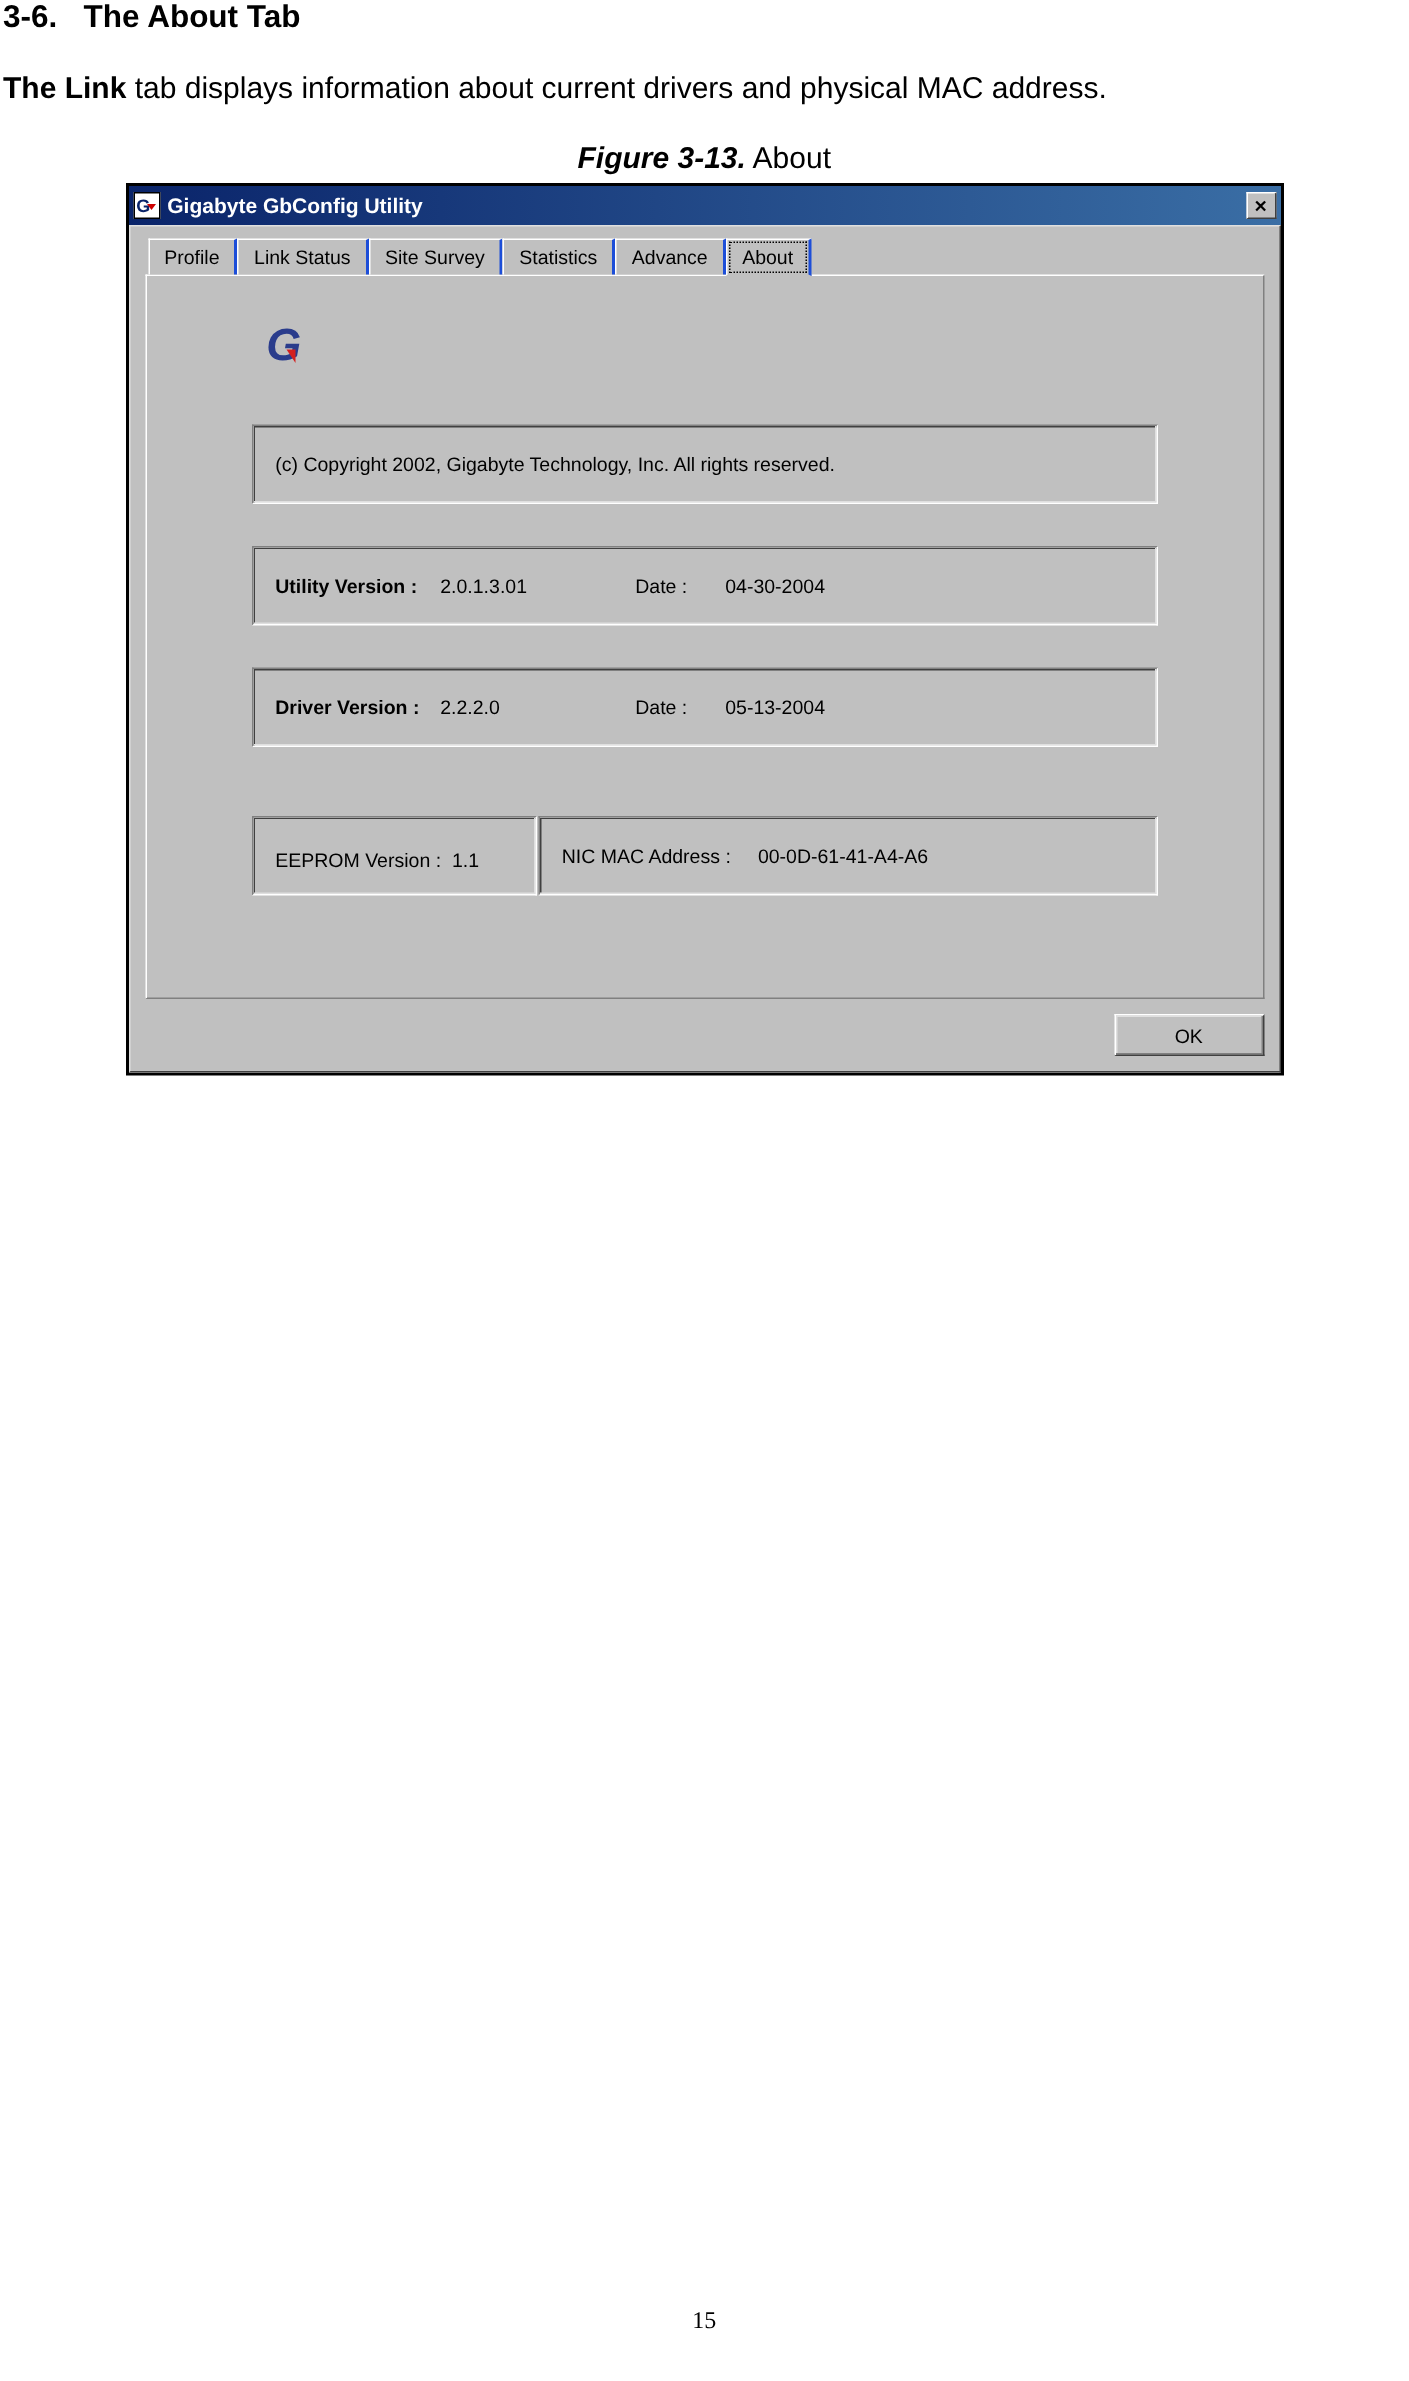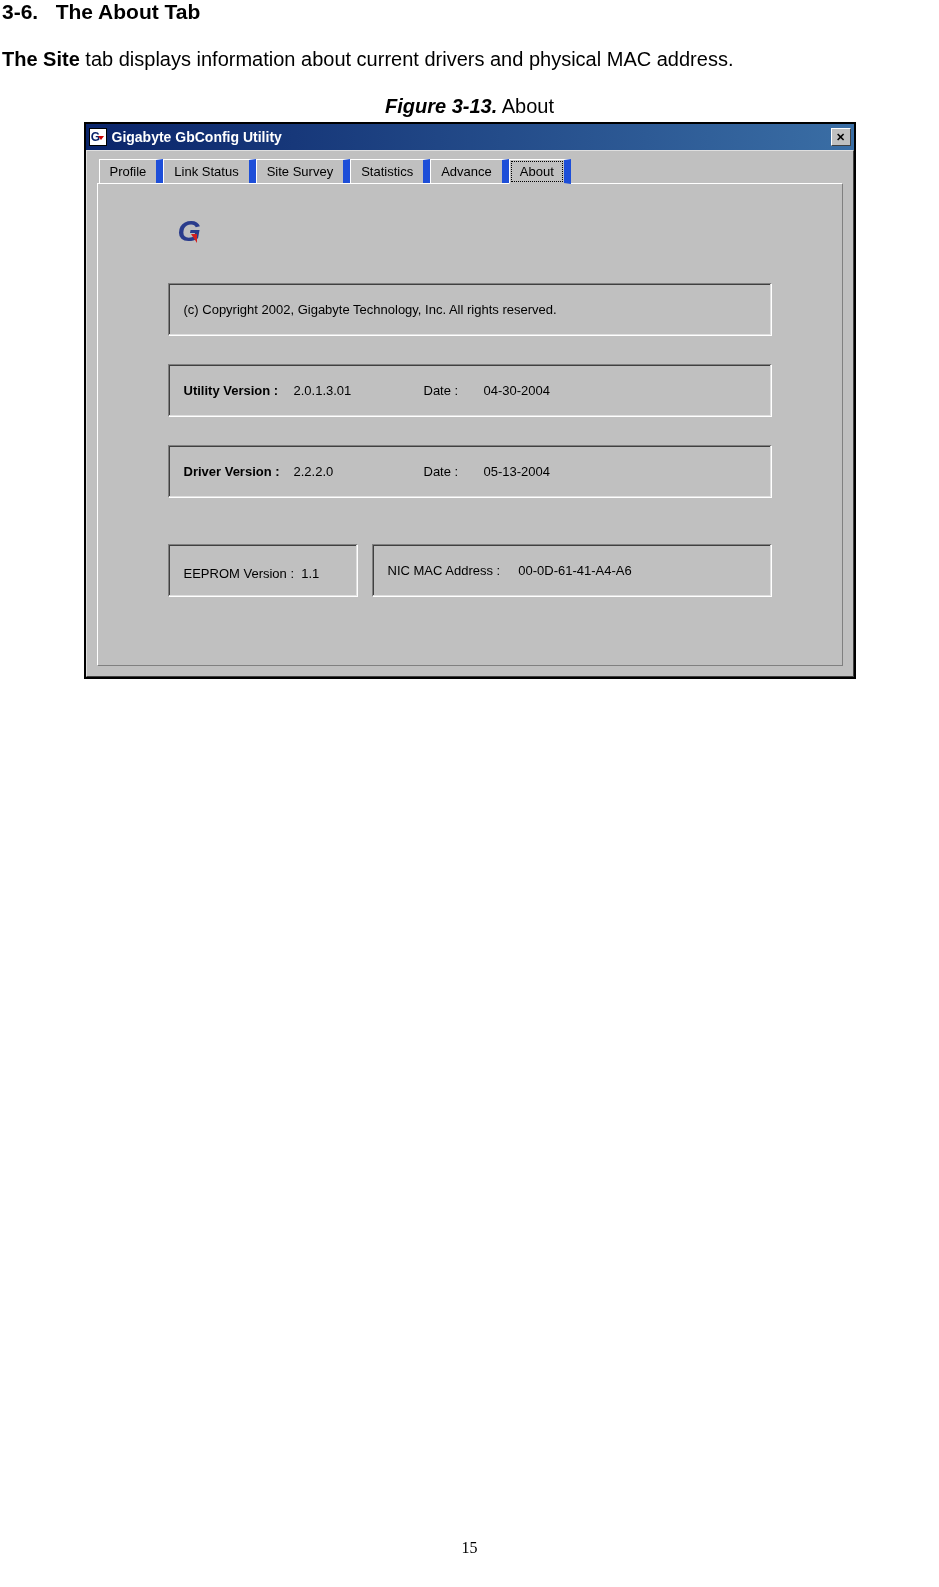--- a/index.html
+++ b/index.html
@@ -117,21 +117,21 @@
     .tabs {
       display: flex;
       position: relative;
       z-index: 2;
       margin-left: 2px;
     }
     .tab {
       background: #c0c0c0;
       border-top: 1px solid #fff;
       border-left: 1px solid #fff;
-      border-right: 7px solid #1d4ed8;
+      border-right: 2px solid #1d4ed8;
       padding: 4px 10px 4px 10px;
       font-size: 13px;
       margin-right: 0px;
       cursor: pointer;
       position: relative;
     }
     .tab.active {
       border-bottom: 1px solid #c0c0c0;
       margin-bottom: -1px;
       z-index: 3;
@@ -206,21 +206,21 @@
       font-weight: bold;
     }
     .val {
       min-width: 130px;
     }
     .lbl2 {
       min-width: 60px;
     }
     .bottom-row {
       display: flex;
-      gap: 14px;
+      gap: 1px;
       text-align: center;
     }
     .bottom-row .info-box {
       flex: 0 0 auto;
     }
     .bottom-row .info-box.small {
       width: 190px;
       padding: 12px 15px 6px 15px;
       line-height: 1.5;
     }
@@ -260,21 +260,21 @@
 </head>
 <body>
 
 <div class="page">
   <div class="section-heading">
     <span>3-6.</span>&nbsp;&nbsp;
     <span>The About Tab</span>
   </div>
 
   <p class="section-intro">
-    <span class="bold">The Site</span><span> tab displays information about current drivers and physical MAC address.</span>
+    <span class="bold">The Link</span><span> tab displays information about current drivers and physical MAC address.</span>
   </p>
 
   <div class="figure-caption">
     <span class="bold-italic">Figure 3-13.</span><span>   About</span>
   </div>
 
   <div class="screenshot-wrapper">
     <div class="window">
       <div class="title-bar">
         <div class="title-icon">
@@ -328,18 +328,21 @@
               <span>EEPROM Version :</span>&nbsp;&nbsp;
               <span>1.1</span>
             </div>
             <div class="info-box large">
               <span>NIC MAC Address :</span>&nbsp;&nbsp;&nbsp;&nbsp;&nbsp;
               <span>00-0D-61-41-A4-A6</span>
             </div>
           </div>
         </div>
 
+        <div class="button-bar">
+          <div class="ok-btn">OK</div>
+        </div>
       </div>
     </div>
   </div>
 </div>
 
 <div class="page-number">15</div>
 
 </body></html>

